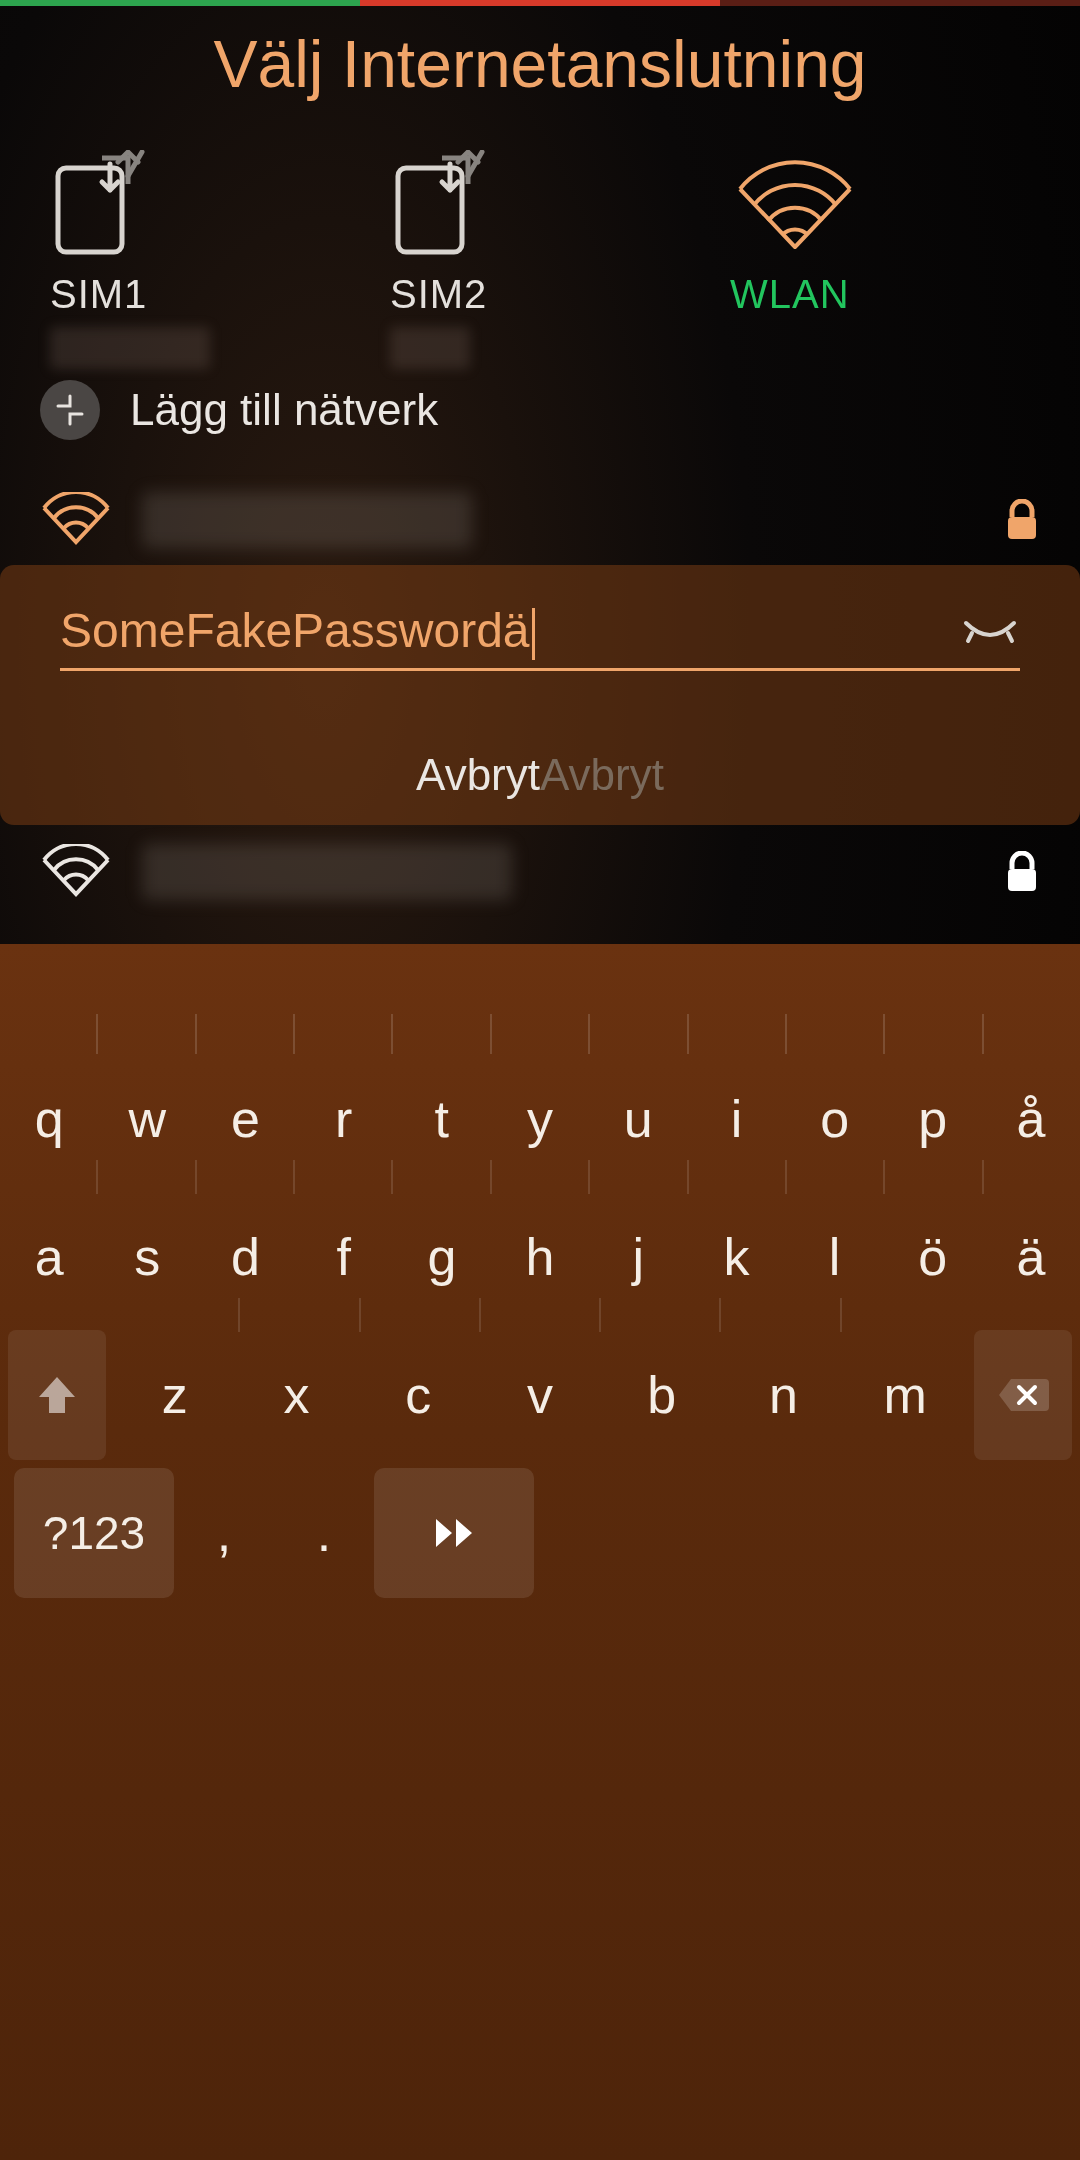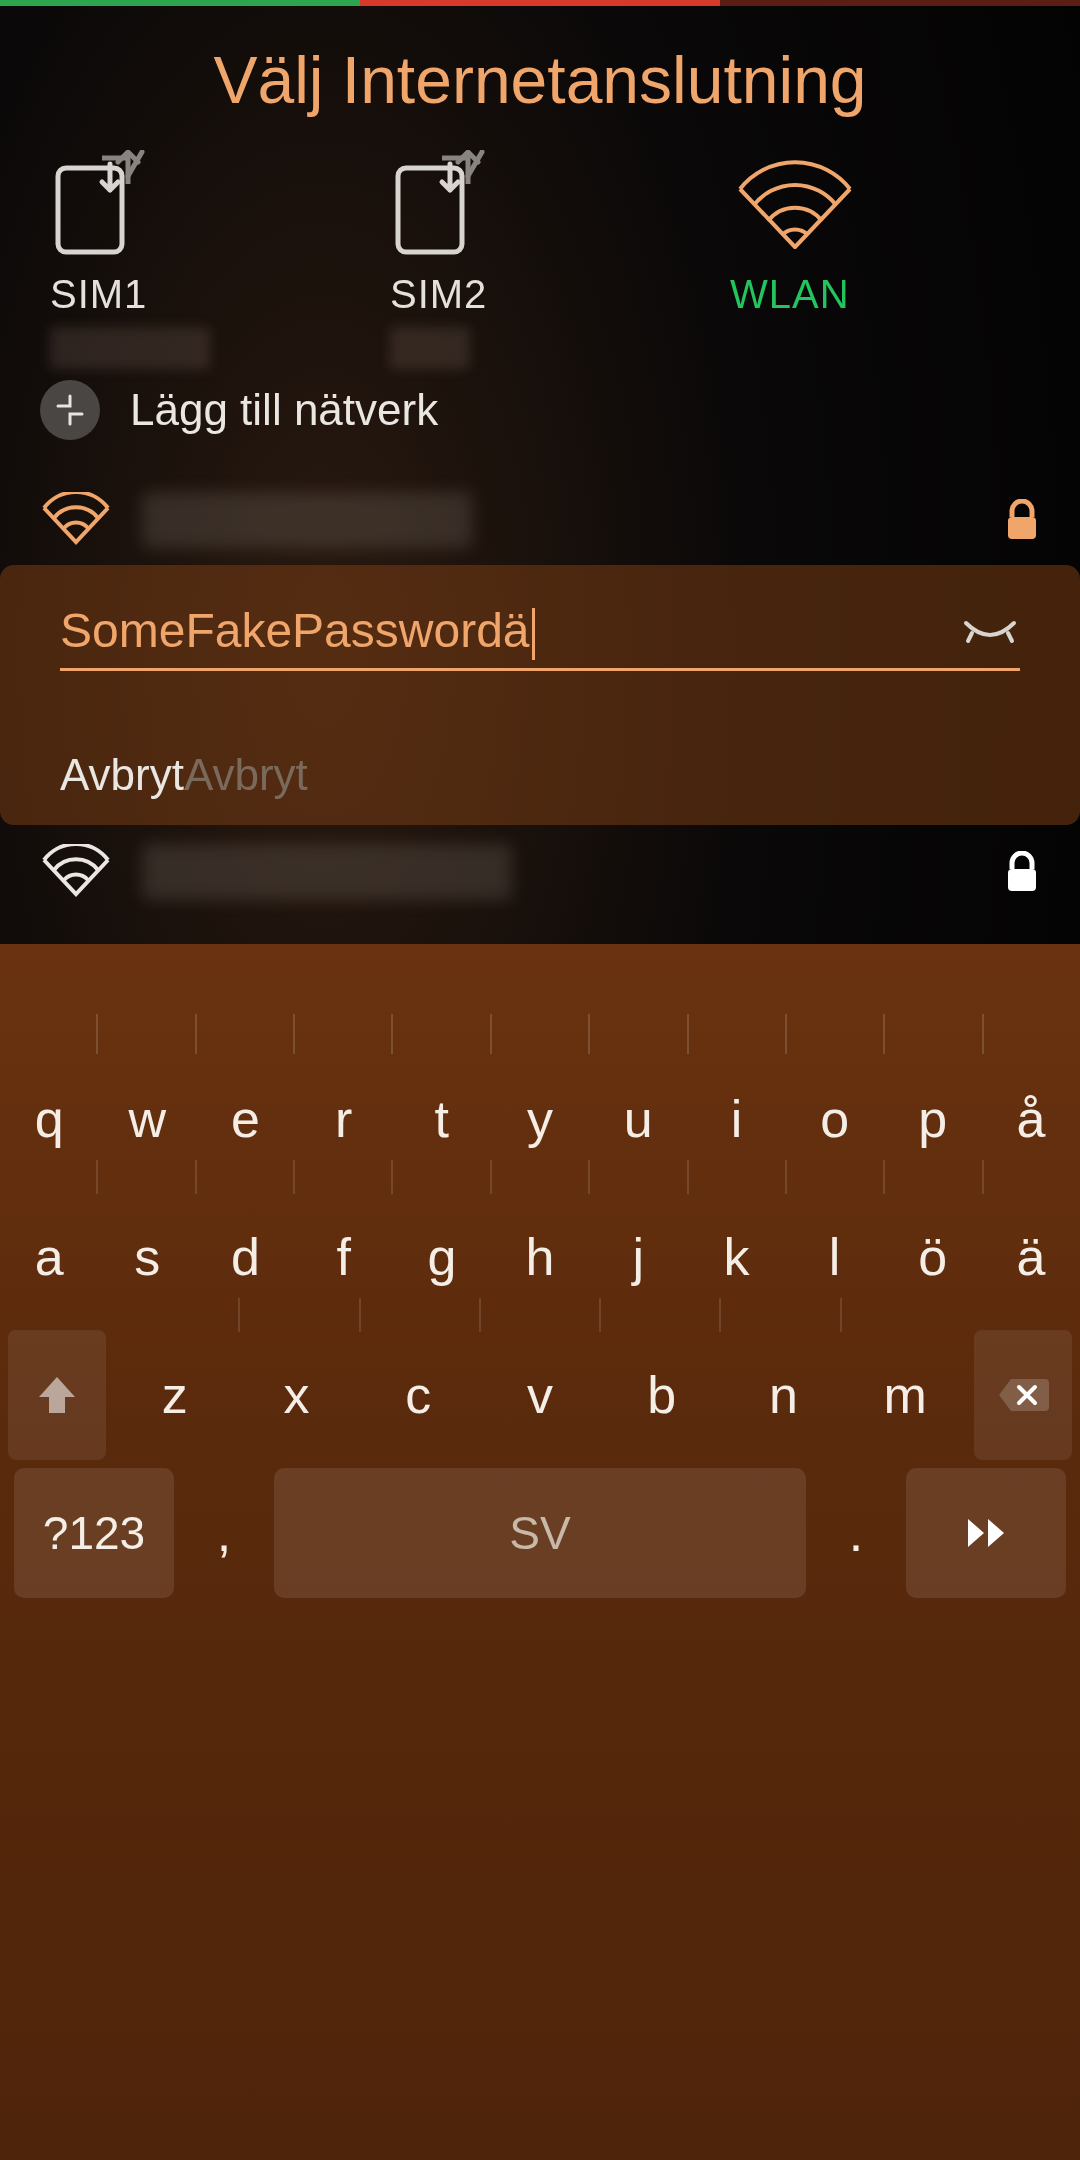--- a/index.html
+++ b/index.html
@@ -18,21 +18,20 @@
   .topbar .seg { flex: 1; }
   .seg.green { background: #2da44e; }
   .seg.red   { background: #d73a2a; }
   .seg.dark  { background: #5a1e15; }
 
   .title {
     position: absolute; top: 26px; left: 0; right: 0;
     text-align: center;
     font-size: 66px; font-weight: 300;
     color: #f0a56a;
-    margin-top: 16px;
   }
 
   .conn-row {
     position: absolute; top: 150px; left: 0; right: 0;
     display: flex; justify-content: space-around; align-items: flex-start;
     padding: 0 30px;
   }
   .conn { display: flex; flex-direction: column; align-items: flex-start; width: 300px; cursor: pointer; }
   .conn .icon-slot { height: 110px; display:flex; align-items:center; justify-content:center; margin-bottom: 12px;}
   .conn .lbl { font-size: 40px; font-weight: 300; letter-spacing: 1px; }
@@ -71,21 +70,21 @@
   .pw-field {
     position: absolute; top: 30px; left: 60px; right: 60px; height: 76px;
     display: flex; align-items: center;
     border-bottom: 3px solid #f0a56a;
   }
   .pw-field .val { font-size: 48px; font-weight: 300; color: #f0a56a; flex:1; }
   .pw-field .cursor { display:inline-block; width:3px; height:52px; background:#f0a56a; vertical-align:middle; margin-left:2px; }
   .pw-field .eye { width:60px; height:60px; display:flex; align-items:center; justify-content:center; cursor:pointer;}
   .pw-actions {
     position: absolute; bottom: 0; left: 0; right: 0; height: 100px;
-    display: flex; align-items: center; justify-content: flex-start;
+    display: flex; align-items: center; justify-content: center;
     padding: 0 60px;
   }
   .pw-actions .btn { font-size: 44px; font-weight: 300; cursor:pointer; }
   .pw-actions .cancel { color: #eae6e2; }
   .pw-actions .connect { color: #7a6a5c; }
 
   
   .kbd {
     position: absolute; top: 944px; left: 0; right: 0; bottom: 0;
     background: linear-gradient(#6a3210, #5a2a0c 40%, #4e240a);
@@ -337,21 +336,20 @@
       <svg width="52" height="40" viewBox="0 0 52 40">
         <path d="M14 4 L48 4 Q52 4 52 8 L52 32 Q52 36 48 36 L14 36 L2 20 Z" fill="rgba(255,255,255,0.18)"></path>
         <path d="M22 12 L38 28 M38 12 L22 28" stroke="#fff" stroke-width="4" stroke-linecap="round"></path>
       </svg>
     </div>
   </div>
 
   <div class="krow r4">
     <div class="big-key k-sym">?123</div>
     <div class="big-key k-comma">,</div>
-    <div class="big-key k-lang">SV</div>
     <div class="big-key k-dot">.</div>
     <div class="big-key k-go">
       <svg width="48" height="36" viewBox="0 0 48 36">
           <path d="M6 4 L22 18 L6 32 Z M26 4 L42 18 L26 32 Z" fill="#fff"></path>
         </svg>
     </div>
   </div>
 </div>
 
 </body></html>

